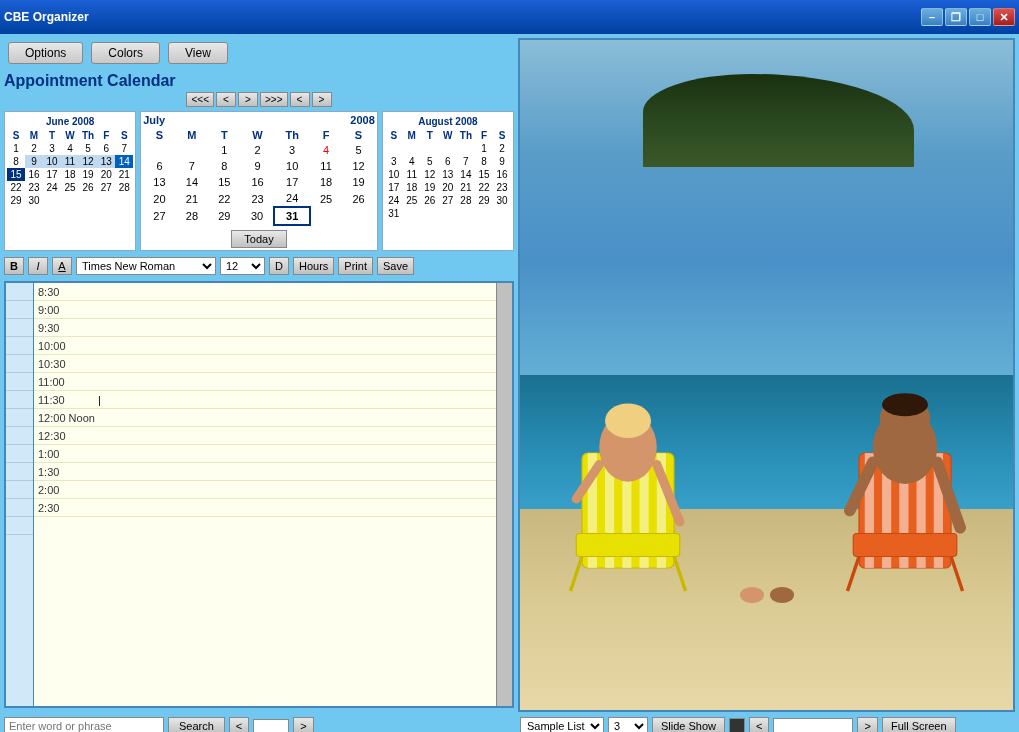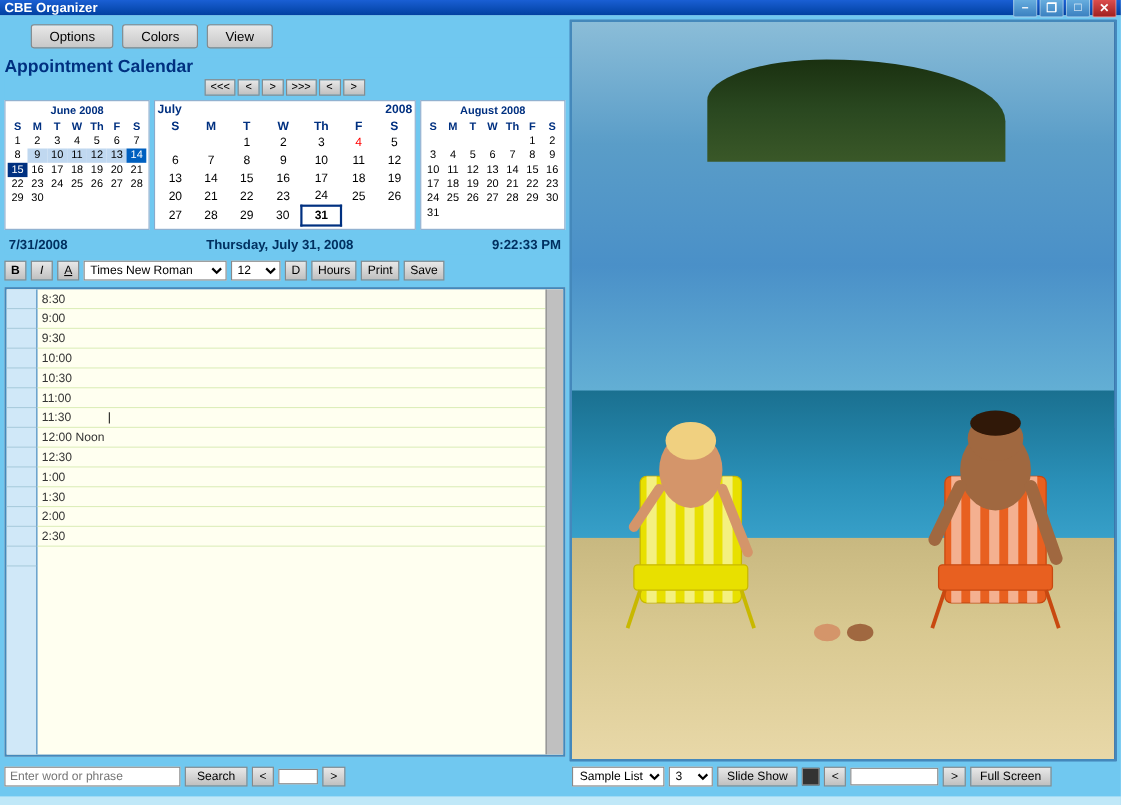--- a/index.html
+++ b/index.html
@@ -7,21 +7,21 @@
       font-family: Arial, sans-serif;
       font-size: 12px;
       background: #c0e8f8;
       width: 1019px;
       height: 732px;
       overflow: hidden;
     }
     .title-bar {
       background: linear-gradient(to bottom, #1a5fd4, #0040a0);
       color: white;
-      height: 14px;
+      height: 34px;
       display: flex;
       align-items: center;
       justify-content: space-between;
       padding: 0 4px;
       font-size: 12px;
       font-weight: bold;
     }
     .title-bar-buttons {
       display: flex;
       gap: 2px;
@@ -51,21 +51,20 @@
     .left-panel {
       width: 510px;
       display: flex;
       flex-direction: column;
       gap: 4px;
     }
     .toolbar {
       display: flex;
       gap: 8px;
       padding: 4px 4px;
-      margin-left: 20px;
     }
     .toolbar-btn {
       background: linear-gradient(to bottom, #e8e8e8, #c8c8c8);
       border: 1px solid #888;
       border-radius: 3px;
       padding: 3px 16px;
       cursor: pointer;
       font-size: 12px;
     }
     .calendar-area {
@@ -513,20 +512,23 @@
                   <td>27</td>
                   <td>28</td>
                   <td>29</td>
                   <td>30</td>
                   <td style="border: 2px solid rgb(0, 48, 128); font-weight: bold;">31</td>
                   <td></td>
                   <td></td>
                 </tr>
               </tbody>
           </table>
+          <div class="today-btn">
+            <button style="background:linear-gradient(to bottom,#e8e8e8,#c0c0c0);border:1px solid #888;padding:2px 12px;cursor:pointer;font-size:11px;">Today</button>
+          </div>
         </div>
 
         <div class="mini-cal">
           <div class="cal-title">August 2008</div>
           <table>
             <thead>
               <tr>
                 <th>S</th>
                 <th>M</th>
                 <th>T</th>
@@ -591,31 +593,26 @@
                   <td></td>
                   <td></td>
                 </tr>
               </tbody>
           </table>
         </div>
 
       </div>
     </div>
 
-    <div class="date-row">
-      <span>7/31/2008</span>
-      <span>Thursday, July 31, 2008</span>
-      <span>9:22:33 PM</span>
-    </div>
 
     <div class="format-toolbar">
       <button class="fmt-btn bold">B</button>
       <button class="fmt-btn italic">I</button>
       <button class="fmt-btn" style="text-decoration:underline;">A</button>
-      <select class="fmt-select" style="width:130px;">
+      <select class="fmt-select" style="width:140px;">
         <option>Times New Roman</option>
         <option>Arial</option>
       </select>
       <select class="fmt-select" style="width:45px;">
         <option>12</option>
         <option>10</option>
         <option>14</option>
       </select>
       <button class="fmt-btn">D</button>
       <button class="fmt-btn">Hours</button>

